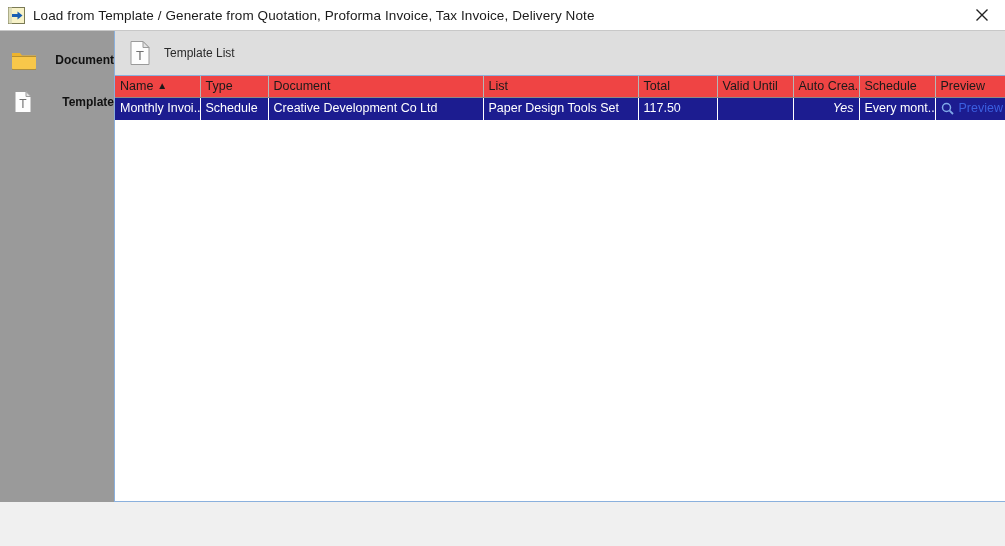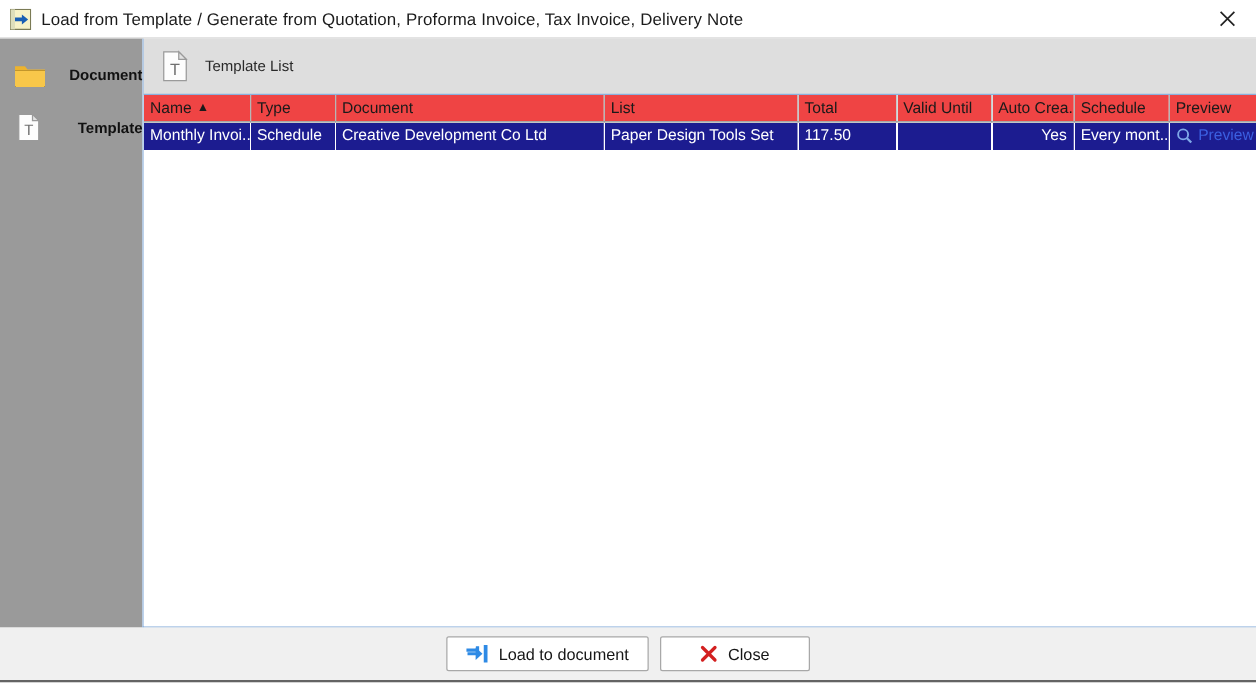--- a/index.html
+++ b/index.html
@@ -176,21 +176,21 @@
     white-space: nowrap;
     overflow: hidden;
     font-size: 12.5px;
     border-right: 1px solid transparent;
   }
   tr.row-selected td {
     background: #1c1c90;
     color: #ffffff;
   }
   td.num { text-align: left; }
-  td.rt  { text-align: right; }
+  td.rt  { text-align: right; font-style: italic; }
   .sort-arrow {
     display: inline-block;
     margin-left: 4px;
     font-size: 10px;
     line-height: 1;
     vertical-align: 1px;
   }
   .preview-cell {
     display: flex;
     align-items: center;
@@ -352,38 +352,14 @@
                 </span>
               </td>
             </tr>
           </tbody>
         </table>
       </div>
 
     </div>
   </div>
 
-  <div class="footer">
-
-    <div class="btn">
-      <span>
-        <svg viewBox="0 0 18 16" width="18" height="16">
-          <path d="M0 5 L9 5 L9 2 L9 2" stroke="#2e8ae5" stroke-width="2.6" fill="none"></path>
-          <path d="M1 8 L10 8" stroke="#2e8ae5" stroke-width="2.4"></path>
-          <path d="M7.5 3 L13 8 L7.5 13 Z" fill="#2e8ae5"></path>
-          <rect x="14" y="1" width="3" height="14" fill="#2e8ae5"></rect>
-        </svg>
-      </span>
-      <span class="btn-label">Load to document</span>
-    </div>
-
-    <div class="btn">
-      <span>
-        <svg viewBox="0 0 14 14" width="14" height="14">
-          <path d="M2 2 L12 12 M12 2 L2 12" stroke="#d32020" stroke-width="2.6" fill="none" stroke-linecap="round"></path>
-        </svg>
-      </span>
-      <span class="btn-label">Close</span>
-    </div>
-
-  </div>
 
 </div>
 
 </body></html>

